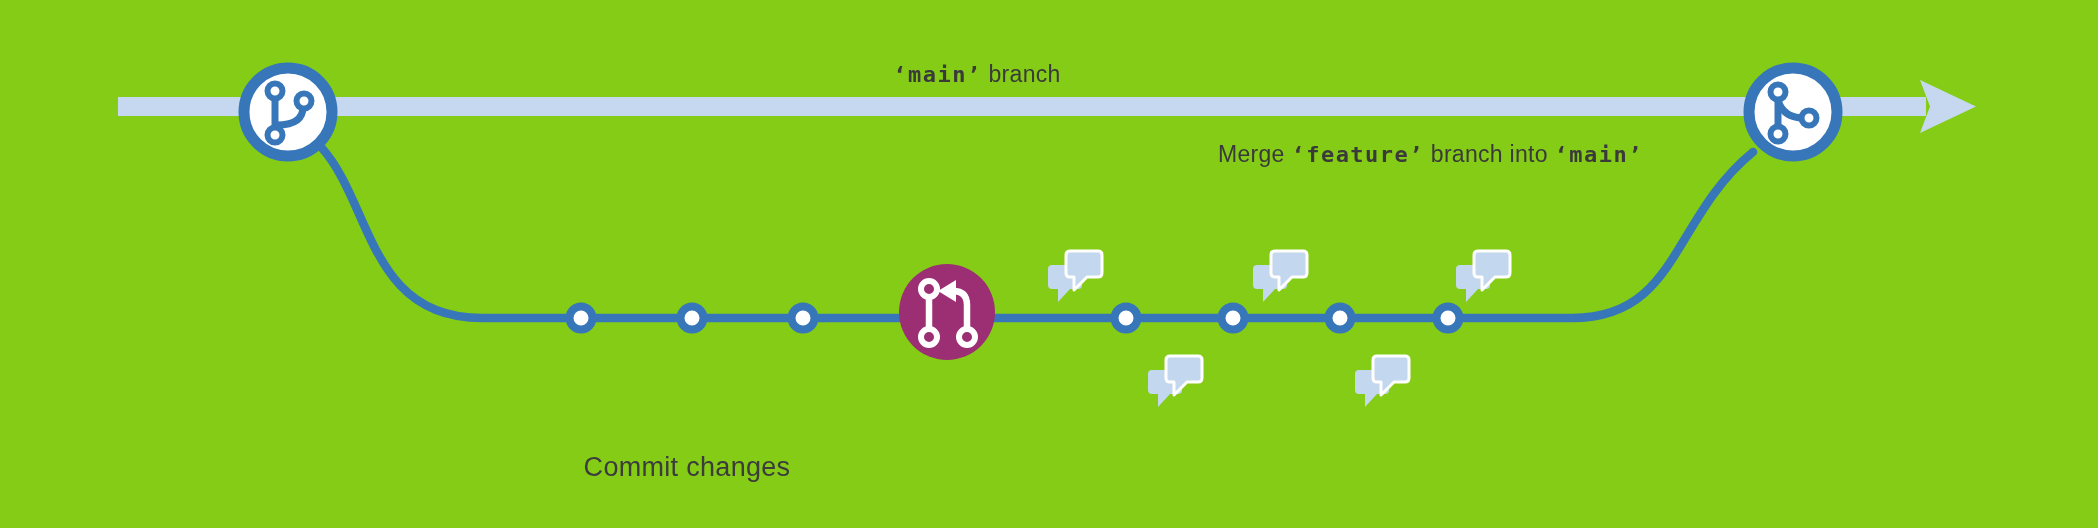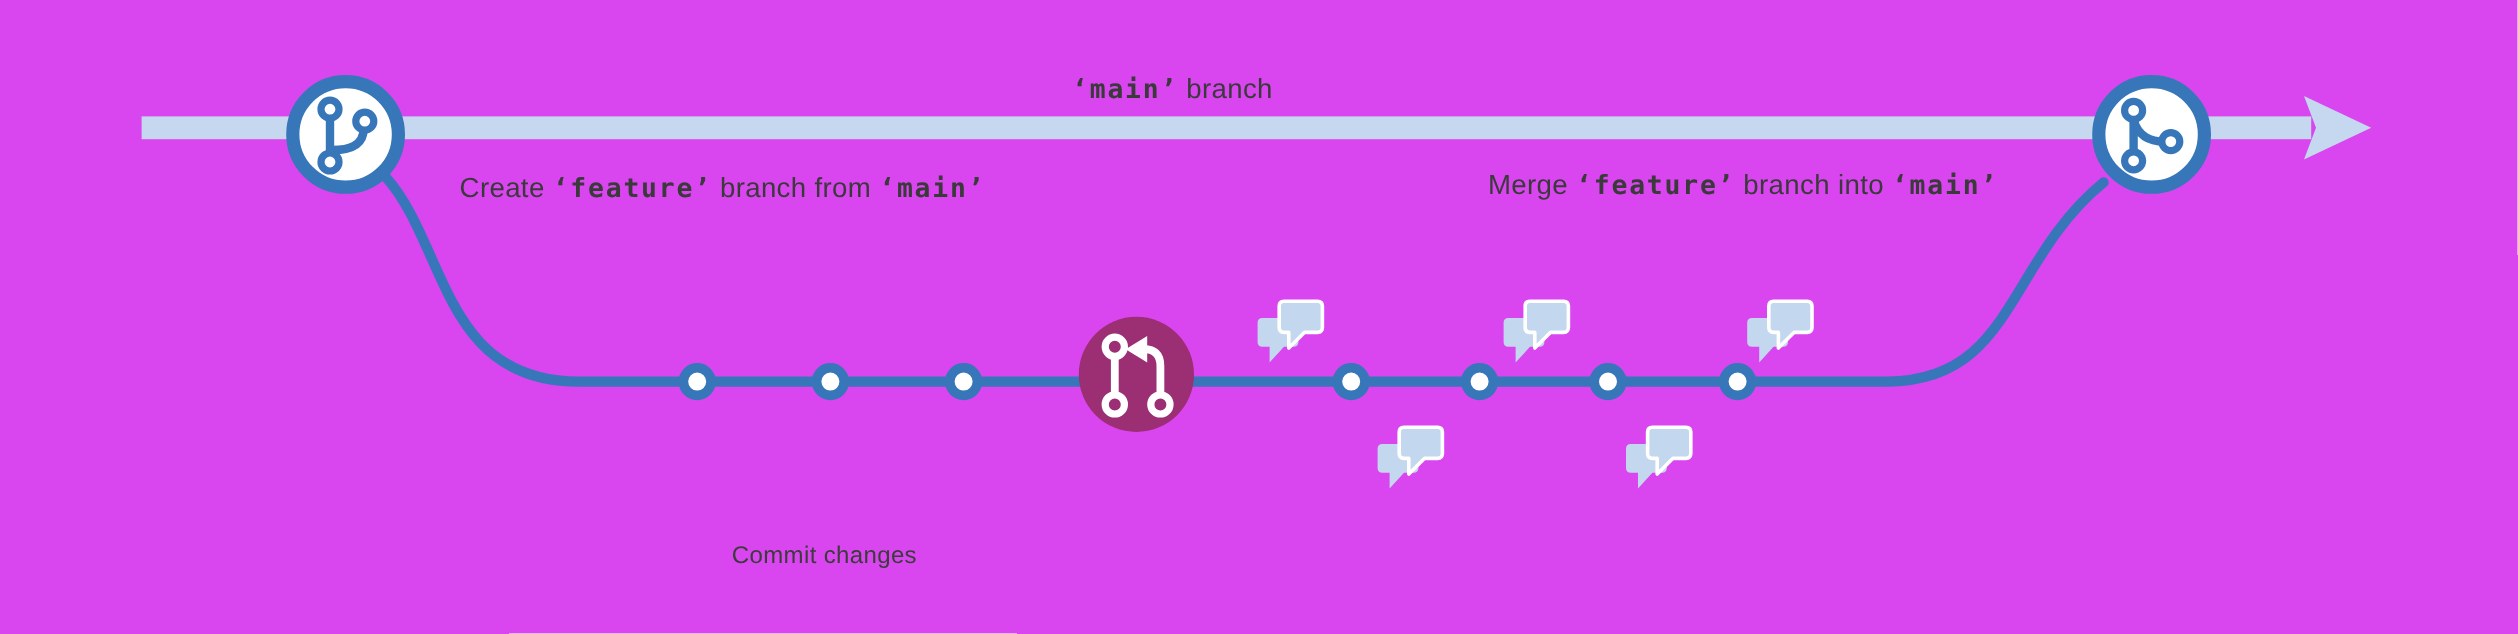--- a/index.html
+++ b/index.html
@@ -1,38 +1,38 @@
 <!DOCTYPE html>
 <html><head>
 <meta charset="utf-8">
 <style>
   html,body{margin:0;padding:0;background:#ffffff;}
   .canvas{
     position:relative;
     width:2098px;height:528px;
-    background:#d946ef;
+    background:#84cc16;
     overflow:hidden;
     font-family:"Liberation Sans",sans-serif;
   }
   .diagram-svg{position:absolute;left:0;top:0;}
   .label{
     position:absolute;
     white-space:nowrap;
     color:#3a3a3a;
     font-size:23px;
     letter-spacing:0.3px;
   }
   .label .code{
     font-family:"DejaVu Sans Mono","Liberation Mono",monospace;
     font-weight:bold;
     font-size:22px;
     letter-spacing:1.5px;
   }
   .centered{transform:translateX(-50%);}
-  .caption{font-size:20px;color:#3c3c3c;}
+  .caption{font-size:27px;color:#3c3c3c;}
 </style>
 </head>
 <body>
 
 <div class="canvas">
 
   <svg class="diagram-svg" width="2098" height="528" viewBox="0 0 2098 528">
     <defs>
       <g id="chat-bubble">
 
@@ -89,23 +89,20 @@
       <circle cx="1778" cy="92" r="7.5" fill="#ffffff" stroke="#3777b9" stroke-width="6"></circle>
       <circle cx="1778" cy="134" r="7.5" fill="#ffffff" stroke="#3777b9" stroke-width="6"></circle>
       <circle cx="1809" cy="118" r="7.5" fill="#ffffff" stroke="#3777b9" stroke-width="6"></circle>
     </g>
   </svg>
 
   <div class="label centered" style="left:977px; top:61px;">
     <span class="code">‘main’</span><span> branch</span>
   </div>
 
-  <div class="label" style="left:383px; top:143px;">
-    <span>Create </span><span class="code">‘feature’</span><span> branch from </span><span class="code">‘main’</span>
-  </div>
 
-  <div class="label" style="left:1218px; top:141px;margin-left:22px;">
+  <div class="label" style="left:1218px; top:141px;">
     <span>Merge </span><span class="code">‘feature’</span><span> branch into </span><span class="code">‘main’</span>
   </div>
 
   <div class="label caption centered" style="left:687px; top:452px;">Commit changes</div>
 
 </div>
 
 </body></html>

